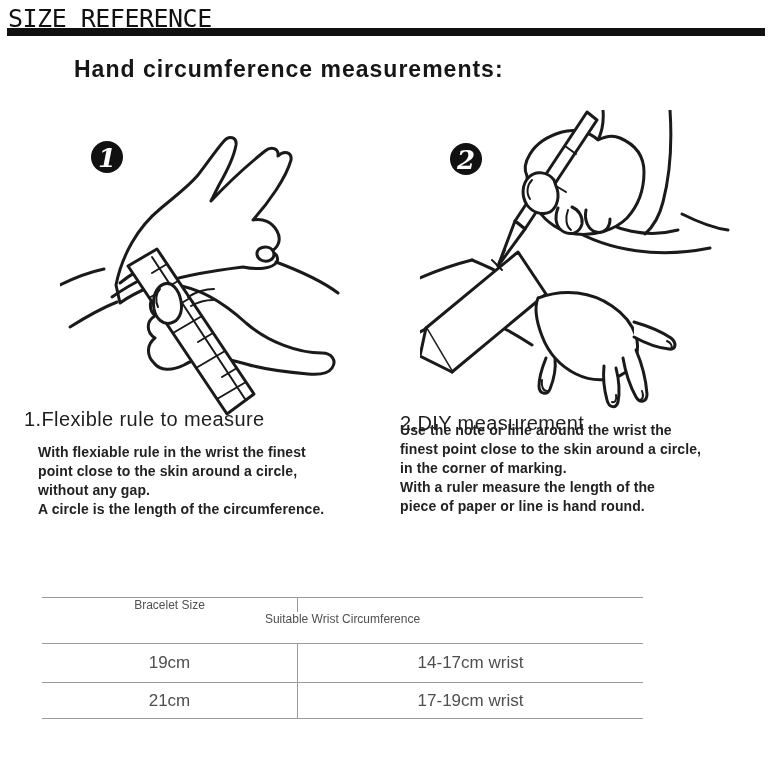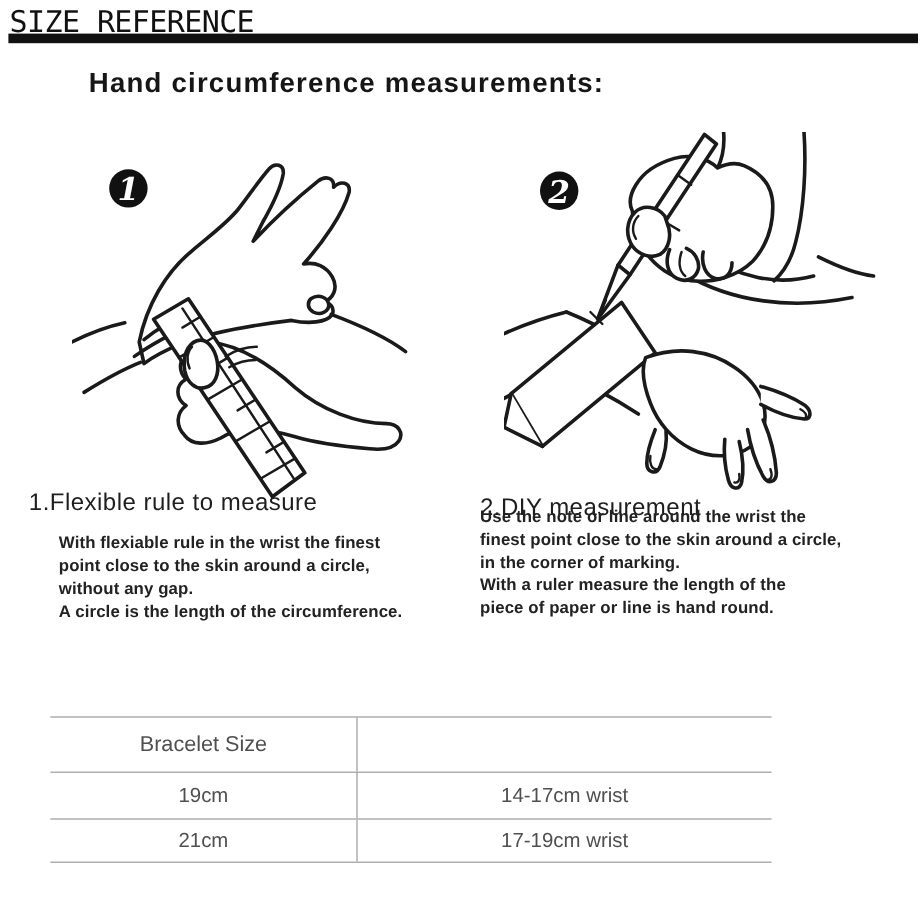--- a/index.html
+++ b/index.html
@@ -10,27 +10,27 @@
              font-size:25px;letter-spacing:-0.5px;color:#111;}
   .title-bar{left:7px;top:28px;width:758px;height:8px;background:#111;}
   .section-heading{left:30px;top:56px;font-size:23px;font-weight:bold;
                    letter-spacing:1px;color:#161616;margin-left:44px;}
   .fig{overflow:hidden;}
   .fig svg{display:block;}
   .step-title{font-size:20px;font-weight:400;color:#1e1e1e;letter-spacing:0.4px;}
   .step-desc{font-size:14px;font-weight:bold;color:#222;line-height:19px;
              white-space:pre-line;letter-spacing:0.1px;}
   .step1-title{left:24px;top:408px;}
-  .step1-desc{left:49px;top:443px;width:340px;}
+  .step1-desc{left:38px;top:443px;width:340px;}
   .step2-title{left:400px;top:412px;text-align:right;}
   .step2-desc{left:400px;top:421px;width:360px;}
   .size-table{left:42px;top:597px;width:601px;border-top:1px solid #9b9b9b;
               color:#4f4f4f;}
   .t-row{display:flex;align-items:center;border-bottom:1px solid #9b9b9b;}
-  .t-row.head{height:45px;font-size:18px;}
+  .t-row.head{height:45px;font-size:12px;flex-direction:column;}
   .t-row.r1{height:38px;font-size:17px;}
   .t-row.r2{height:35px;font-size:17px;}
   .t-row.r3{height:33px;font-size:17px;}
   .t-c1{width:255px;text-align:center;border-right:1px solid #9b9b9b;
         align-self:stretch;display:flex;align-items:center;justify-content:center;}
   .t-c2{flex:1;text-align:center;}
 </style>
 </head>
 <body>
 
@@ -175,20 +175,21 @@
 <div class="abs step-title step2-title">2.DIY measurement</div>
 <div class="abs step-desc step2-desc">Use the note or line around the wrist the
 finest point close to the skin around a circle,
 in the corner of marking.
 With a ruler measure the length of the
 piece of paper or line is hand round.</div>
 
 <div class="abs size-table">
   <div class="t-row head">
     <div class="t-c1">Bracelet Size</div>
+    <div class="t-c2">Suitable Wrist Circumference</div>
   </div>
   <div class="t-row r1">
     <div class="t-c1">19cm</div>
     <div class="t-c2">14-17cm wrist</div>
   </div>
   <div class="t-row r2">
     <div class="t-c1">21cm</div>
     <div class="t-c2">17-19cm wrist</div>
   </div>
 </div>

